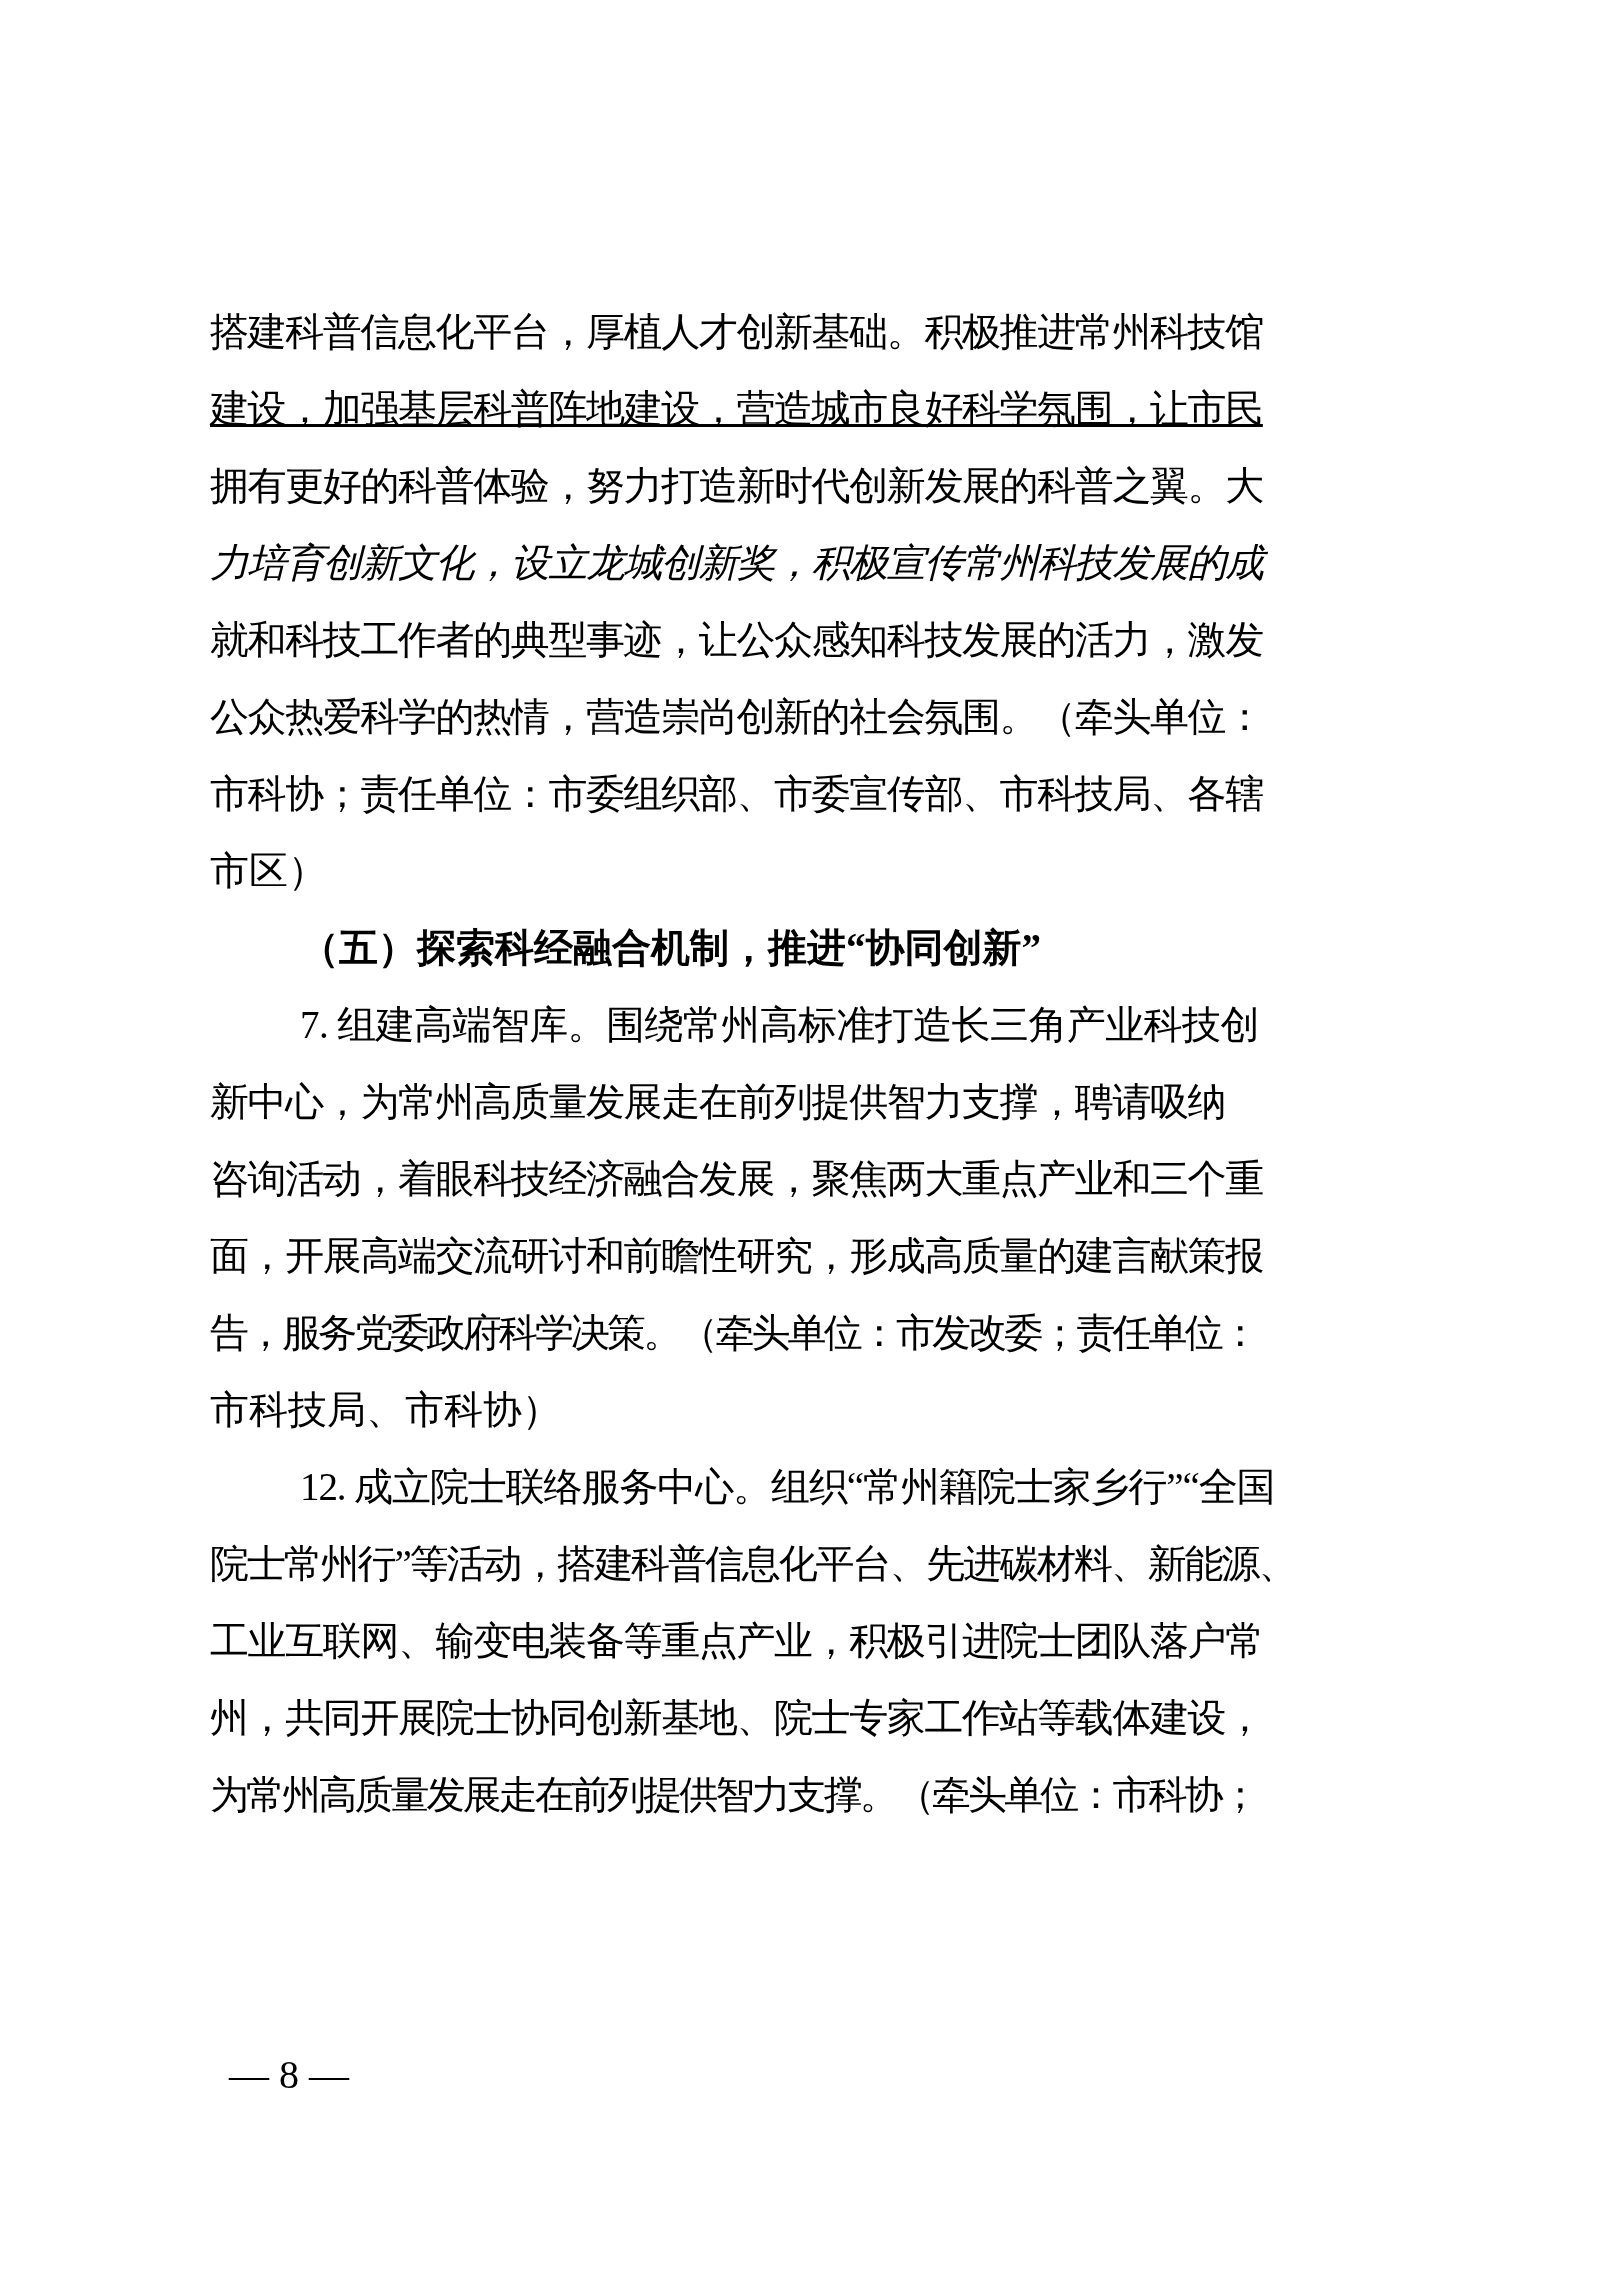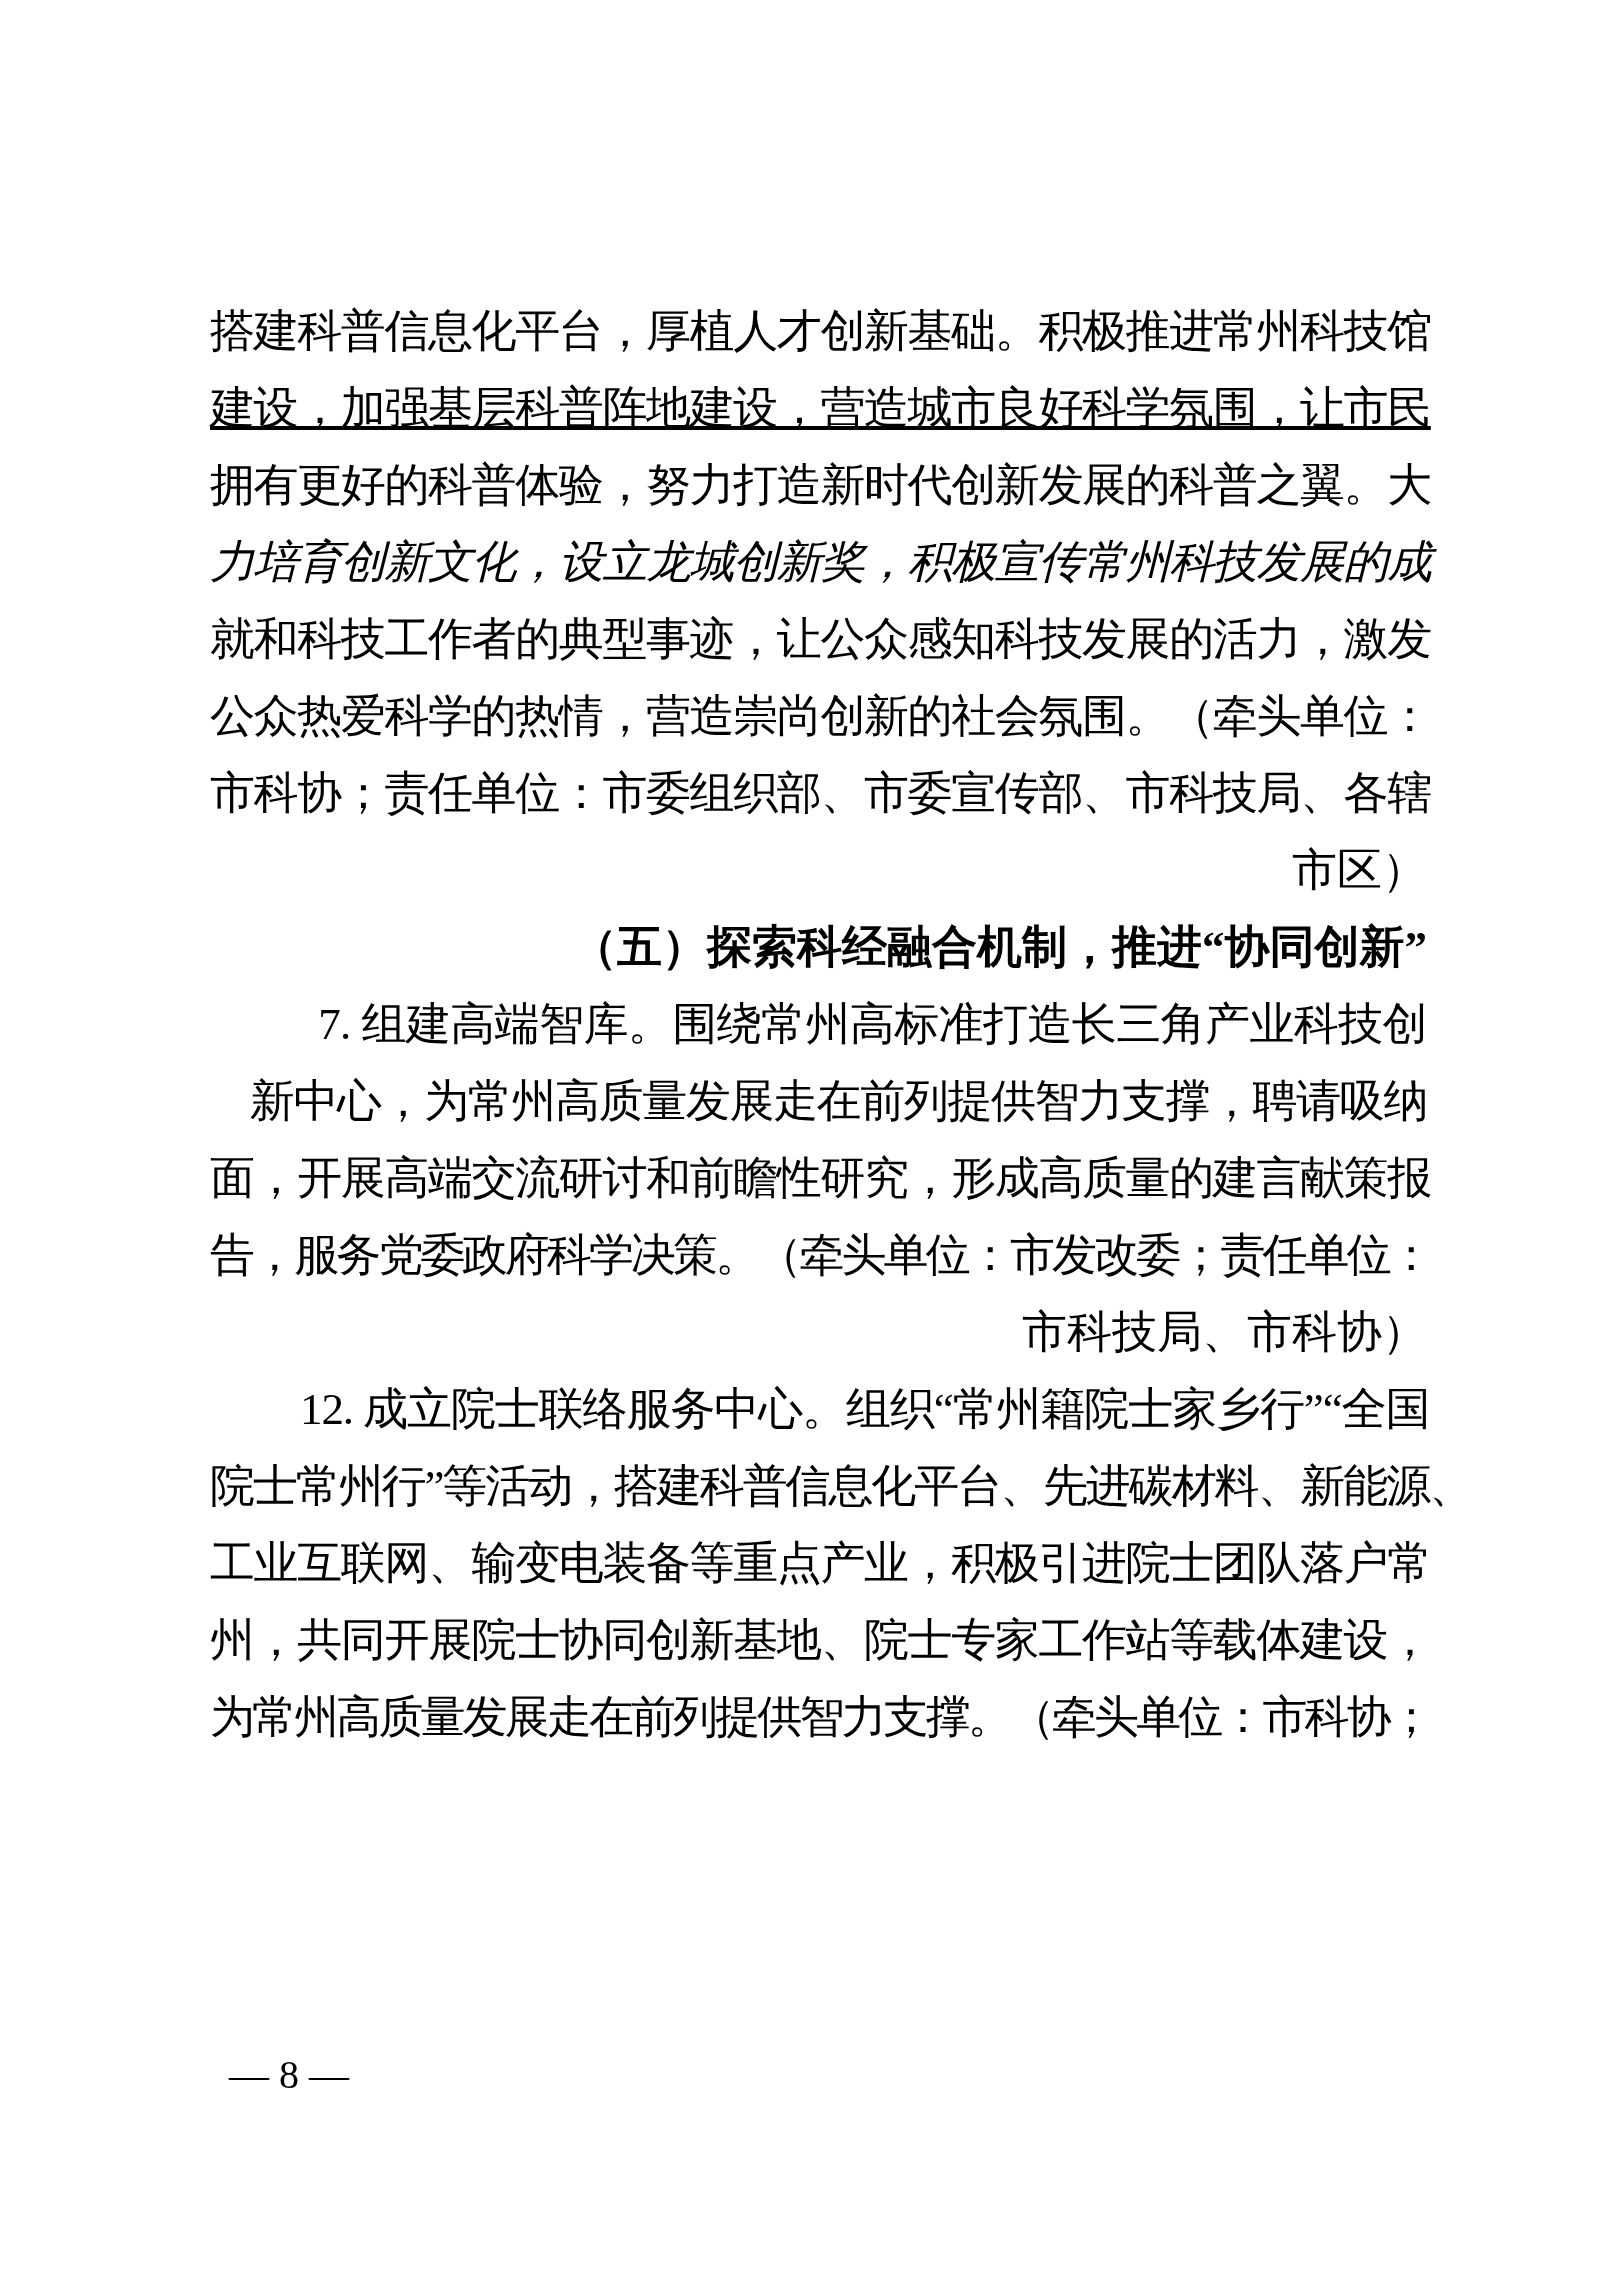--- a/index.html
+++ b/index.html
@@ -24,24 +24,23 @@
   }
   .text-block {
     position: absolute;
     left: 210px;
     top: 293px;
     width: 1217px;
   }
   .line {
     height: 77px;
     line-height: 77px;
-    font-size: 45px;
+    font-size: 39px;
     white-space: nowrap;
     overflow: visible;
-    text-align: right;
   }
   .indent {
     text-indent: 90px;
   }
   .heading {
     font-weight: 700;
   }
   .footer {
     position: absolute;
     left: 229px;
@@ -64,20 +63,21 @@
     <div class="line fit" style="letter-spacing: -1.4px; font-style: italic;">力培育创新文化，设立龙城创新奖，积极宣传常州科技发展的成</div>
     <div class="line fit" style="letter-spacing: -1.4px;">就和科技工作者的典型事迹，让公众感知科技发展的活力，激发</div>
     <div class="line fit" style="letter-spacing: -1.4px;">公众热爱科学的热情，营造崇尚创新的社会氛围。（牵头单位：</div>
     <div class="line fit" style="letter-spacing: -1.4px;">市科协；责任单位：市委组织部、市委宣传部、市科技局、各辖</div>
     <div class="line">市区）</div>
 
     <div class="line heading indent">（五）探索科经融合机制，推进“协同创新”</div>
 
     <div class="line fit indent" style="letter-spacing: -0.6px;">7. 组建高端智库。围绕常州高标准打造长三角产业科技创</div>
     <div class="line fit" style="letter-spacing: -1.4px;">新中心，为常州高质量发展走在前列提供智力支撑，聘请吸纳</div>
+    <div class="line fit" style="letter-spacing: -1.4px;">咨询活动，着眼科技经济融合发展，聚焦两大重点产业和三个重</div>
     <div class="line fit" style="letter-spacing: -1.4px;">面，开展高端交流研讨和前瞻性研究，形成高质量的建言献策报</div>
     <div class="line fit" style="letter-spacing: -2.9px;">告，服务党委政府科学决策。（牵头单位：市发改委；责任单位：</div>
     <div class="line">市科技局、市科协）</div>
 
     <div class="line fit indent" style="letter-spacing: -1.1px;">12. 成立院士联络服务中心。组织“常州籍院士家乡行”“全国</div>
     <div class="line fit" style="letter-spacing: -2.1px;">院士常州行”等活动，搭建科普信息化平台、先进碳材料、新能源、</div>
     <div class="line fit" style="letter-spacing: -1.4px;">工业互联网、输变电装备等重点产业，积极引进院士团队落户常</div>
     <div class="line fit" style="letter-spacing: -1.4px;">州，共同开展院士协同创新基地、院士专家工作站等载体建设，</div>
     <div class="line fit" style="letter-spacing: -2.9px;">为常州高质量发展走在前列提供智力支撑。（牵头单位：市科协；</div>
 

